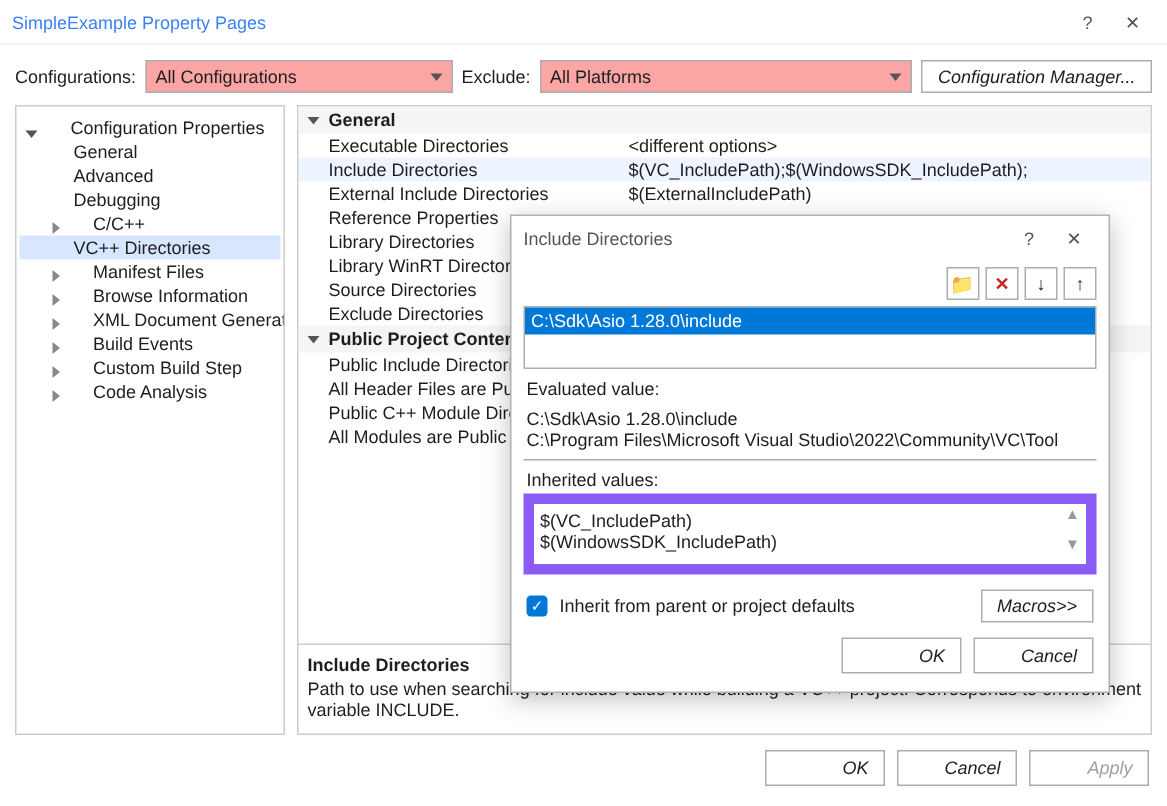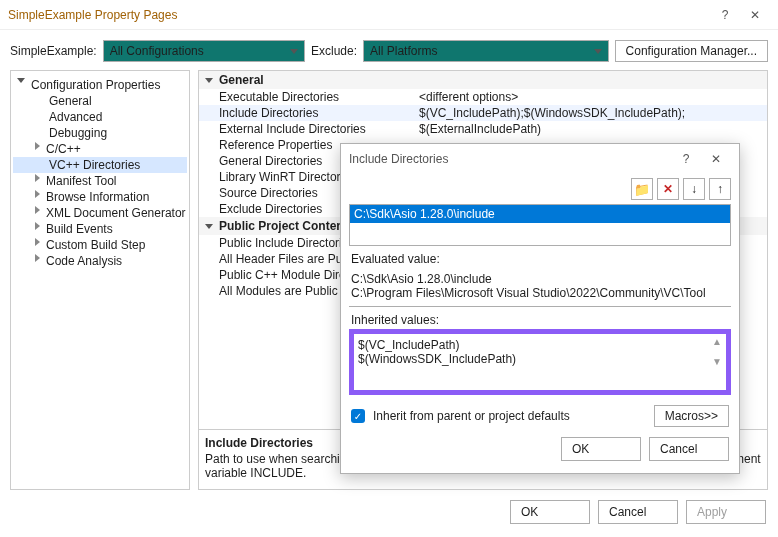--- a/index.html
+++ b/index.html
@@ -1,28 +1,28 @@
 <!DOCTYPE html>
 <html><head>
 <meta charset="utf-8">
 <style>
   * { box-sizing: border-box; font-family: "Segoe UI", Tahoma, sans-serif; font-size: 12px; }
   body { margin: 0; background: #fff; color: #1e1e1e; width: 778px; height: 537px; overflow: hidden; position: relative; }
   .titlebar { display: flex; align-items: center; height: 30px; padding: 0 8px; border-bottom: 1px solid #eee; }
-  .titlebar-title { flex: 1; color: #a16207; }
+  .titlebar-title { flex: 1; color: #3b82f6; }
   .title-btn { width: 30px; text-align: center; color: #555; }
   .config-row { display: flex; align-items: center; gap: 6px; padding: 10px 10px 8px 10px; }
   .label { color: #1e1e1e; }
-  .dropdown { height: 22px; border: 1px solid #adadad; background: #0f766e; display: flex; align-items: center; padding: 0 6px; position: relative; }
+  .dropdown { height: 22px; border: 1px solid #adadad; background: #fca5a5; display: flex; align-items: center; padding: 0 6px; position: relative; }
   .dropdown::after { content: ""; position: absolute; right: 6px; top: 8px; border-left: 4px solid transparent; border-right: 4px solid transparent; border-top: 5px solid #555; }
-  .btn { height: 22px; border: 1px solid #adadad; background: #fff; display: inline-flex; align-items: center; justify-content: flex-start; padding: 6px 10px; }
+  .btn { height: 22px; border: 1px solid #adadad; background: #fff; display: inline-flex; align-items: center; justify-content: flex-end; padding: 6px 10px; font-style: italic; }
   .btn-big { height: 24px; min-width: 80px; }
   .main-area { display: flex; padding: 0 10px; gap: 8px; }
   .tree-panel { width: 180px; height: 420px; border: 1px solid #ccc; padding: 6px 2px; background: #fff; overflow: hidden; }
-  .tree-item { padding: 1px 4px 1px 6px; white-space: nowrap; display: flex; align-items: flex-start; gap: 4px; }
+  .tree-item { padding: 1px 4px 1px 6px; white-space: nowrap; display: flex; align-items: flex-end; gap: 20px; }
   .tree-selected { background: #d6e7ff; }
   .right-panel { flex: 1; display: flex; flex-direction: column; }
   .prop-grid { flex: 1; border: 1px solid #ccc; background: #fff; overflow: hidden; }
   .prop-group { background: #f5f5f5; font-weight: bold; padding: 2px 6px; display: flex; align-items: center; gap: 4px; }
   .prop-row { display: flex; padding: 1px 6px 1px 20px; }
   .prop-name { width: 200px; }
   .prop-val { flex: 1; color: #1e1e1e; }
   .prop-selected .prop-name { }
   .desc-box { border: 1px solid #ccc; border-top: none; padding: 6px; height: 60px; background: #fff; }
   .desc-title { font-weight: bold; margin-bottom: 2px; }
@@ -30,21 +30,21 @@
   .dialog { position: absolute; left: 340px; top: 143px; width: 400px; background: #fff; border: 1px solid #b0b0b0; box-shadow: 0 4px 16px rgba(0,0,0,0.25); }
   .dlg-title { display: flex; align-items: center; height: 30px; padding: 0 8px; }
   .dlg-title-text { flex: 1; color: #555; }
   .dlg-toolbar { display: flex; justify-content: flex-end; gap: 4px; padding: 4px 8px; }
   .tool-btn { width: 22px; height: 22px; border: 1px solid #adadad; display: flex; align-items: center; justify-content: center; font-size: 13px; }
   .dlg-list { margin: 0 8px; border: 1px solid #adadad; height: 42px; background: #fff; }
   .dlg-list-item { padding: 2px 4px; }
   .dlg-item-selected { background: #0078d7; color: #fff; }
   .dlg-section-label { padding: 6px 10px 2px 10px; }
   .dlg-eval-box { margin: 0 8px; border-bottom: 1px solid #adadad; padding: 4px 2px 6px 2px; }
-  .dlg-inherit-box { margin: 0 8px; border: 5px solid #8b5cf6; height: 66px; padding: 4px; position: relative; }
+  .dlg-inherit-box { margin: 0 8px; border: 7px solid #8b5cf6; height: 54px; padding: 4px; position: relative; }
   .dlg-inherit-arrows { position: absolute; right: 2px; top: 2px; display: flex; flex-direction: column; gap: 0; }
   .dlg-inherit-arrow { width: 14px; height: 20px; text-align: center; color: #999; font-size: 10px; }
   .dlg-bottom { display: flex; align-items: center; padding: 10px; gap: 8px; }
   .checkbox { width: 14px; height: 14px; border-radius: 3px; background: #0078d7; color: #fff; display: inline-flex; align-items: center; justify-content: center; font-size: 10px; }
   .dlg-buttons { display: flex; justify-content: flex-end; gap: 8px; padding: 0 10px 12px 10px; }
   .disabled { color: #a0a0a0; }
   .chevron-down { display: inline-block; width: 0; height: 0; border-left: 4px solid transparent; border-right: 4px solid transparent; border-top: 5px solid #555; margin-right:2px; }
   .chevron-right { display: inline-block; width: 0; height: 0; border-top: 4px solid transparent; border-bottom: 4px solid transparent; border-left: 5px solid #888; margin-right:2px; }
   .del-x { color: #c62828; font-weight: bold; }
   .folder-icon { color: #d9a23b; }
@@ -52,21 +52,21 @@
 </head>
 <body>
 
 <div class="titlebar">
   <span class="titlebar-title">SimpleExample Property Pages</span>
   <span class="title-btn">?</span>
   <span class="title-btn">✕</span>
 </div>
 
 <div class="config-row">
-  <span class="label">SimpleExample:</span>
+  <span class="label">Configurations:</span>
   <div class="dropdown" style="width:210px">
     <span>All Configurations</span>
   </div>
   <span class="label">Exclude:</span>
   <div class="dropdown" style="width:255px">
     <span>All Platforms</span>
   </div>
   <div class="btn" style="flex:0 0 auto">
     <span>Configuration Manager...</span>
   </div>
@@ -90,21 +90,21 @@
         </div>
         <div class="tree-item" style="padding-left: 22px;">
           <span class="chevron-right"></span>
           <span>C/C++</span>
         </div>
         <div class="tree-item tree-selected" style="padding-left: 36px;">
           <span>VC++ Directories</span>
         </div>
         <div class="tree-item" style="padding-left: 22px;">
           <span class="chevron-right"></span>
-          <span>Manifest Tool</span>
+          <span>Manifest Files</span>
         </div>
         <div class="tree-item" style="padding-left: 22px;">
           <span class="chevron-right"></span>
           <span>Browse Information</span>
         </div>
         <div class="tree-item" style="padding-left: 22px;">
           <span class="chevron-right"></span>
           <span>XML Document Generator</span>
         </div>
         <div class="tree-item" style="padding-left: 22px;">
@@ -139,21 +139,21 @@
           </div>
           <div class="prop-row">
             <div class="prop-name">External Include Directories</div>
             <div class="prop-val">$(ExternalIncludePath)</div>
           </div>
           <div class="prop-row">
             <div class="prop-name">Reference Properties</div>
             <div class="prop-val"></div>
           </div>
           <div class="prop-row">
-            <div class="prop-name">General Directories</div>
+            <div class="prop-name">Library Directories</div>
             <div class="prop-val"></div>
           </div>
           <div class="prop-row">
             <div class="prop-name">Library WinRT Directories</div>
             <div class="prop-val"></div>
           </div>
           <div class="prop-row">
             <div class="prop-name">Source Directories</div>
             <div class="prop-val"></div>
           </div>

